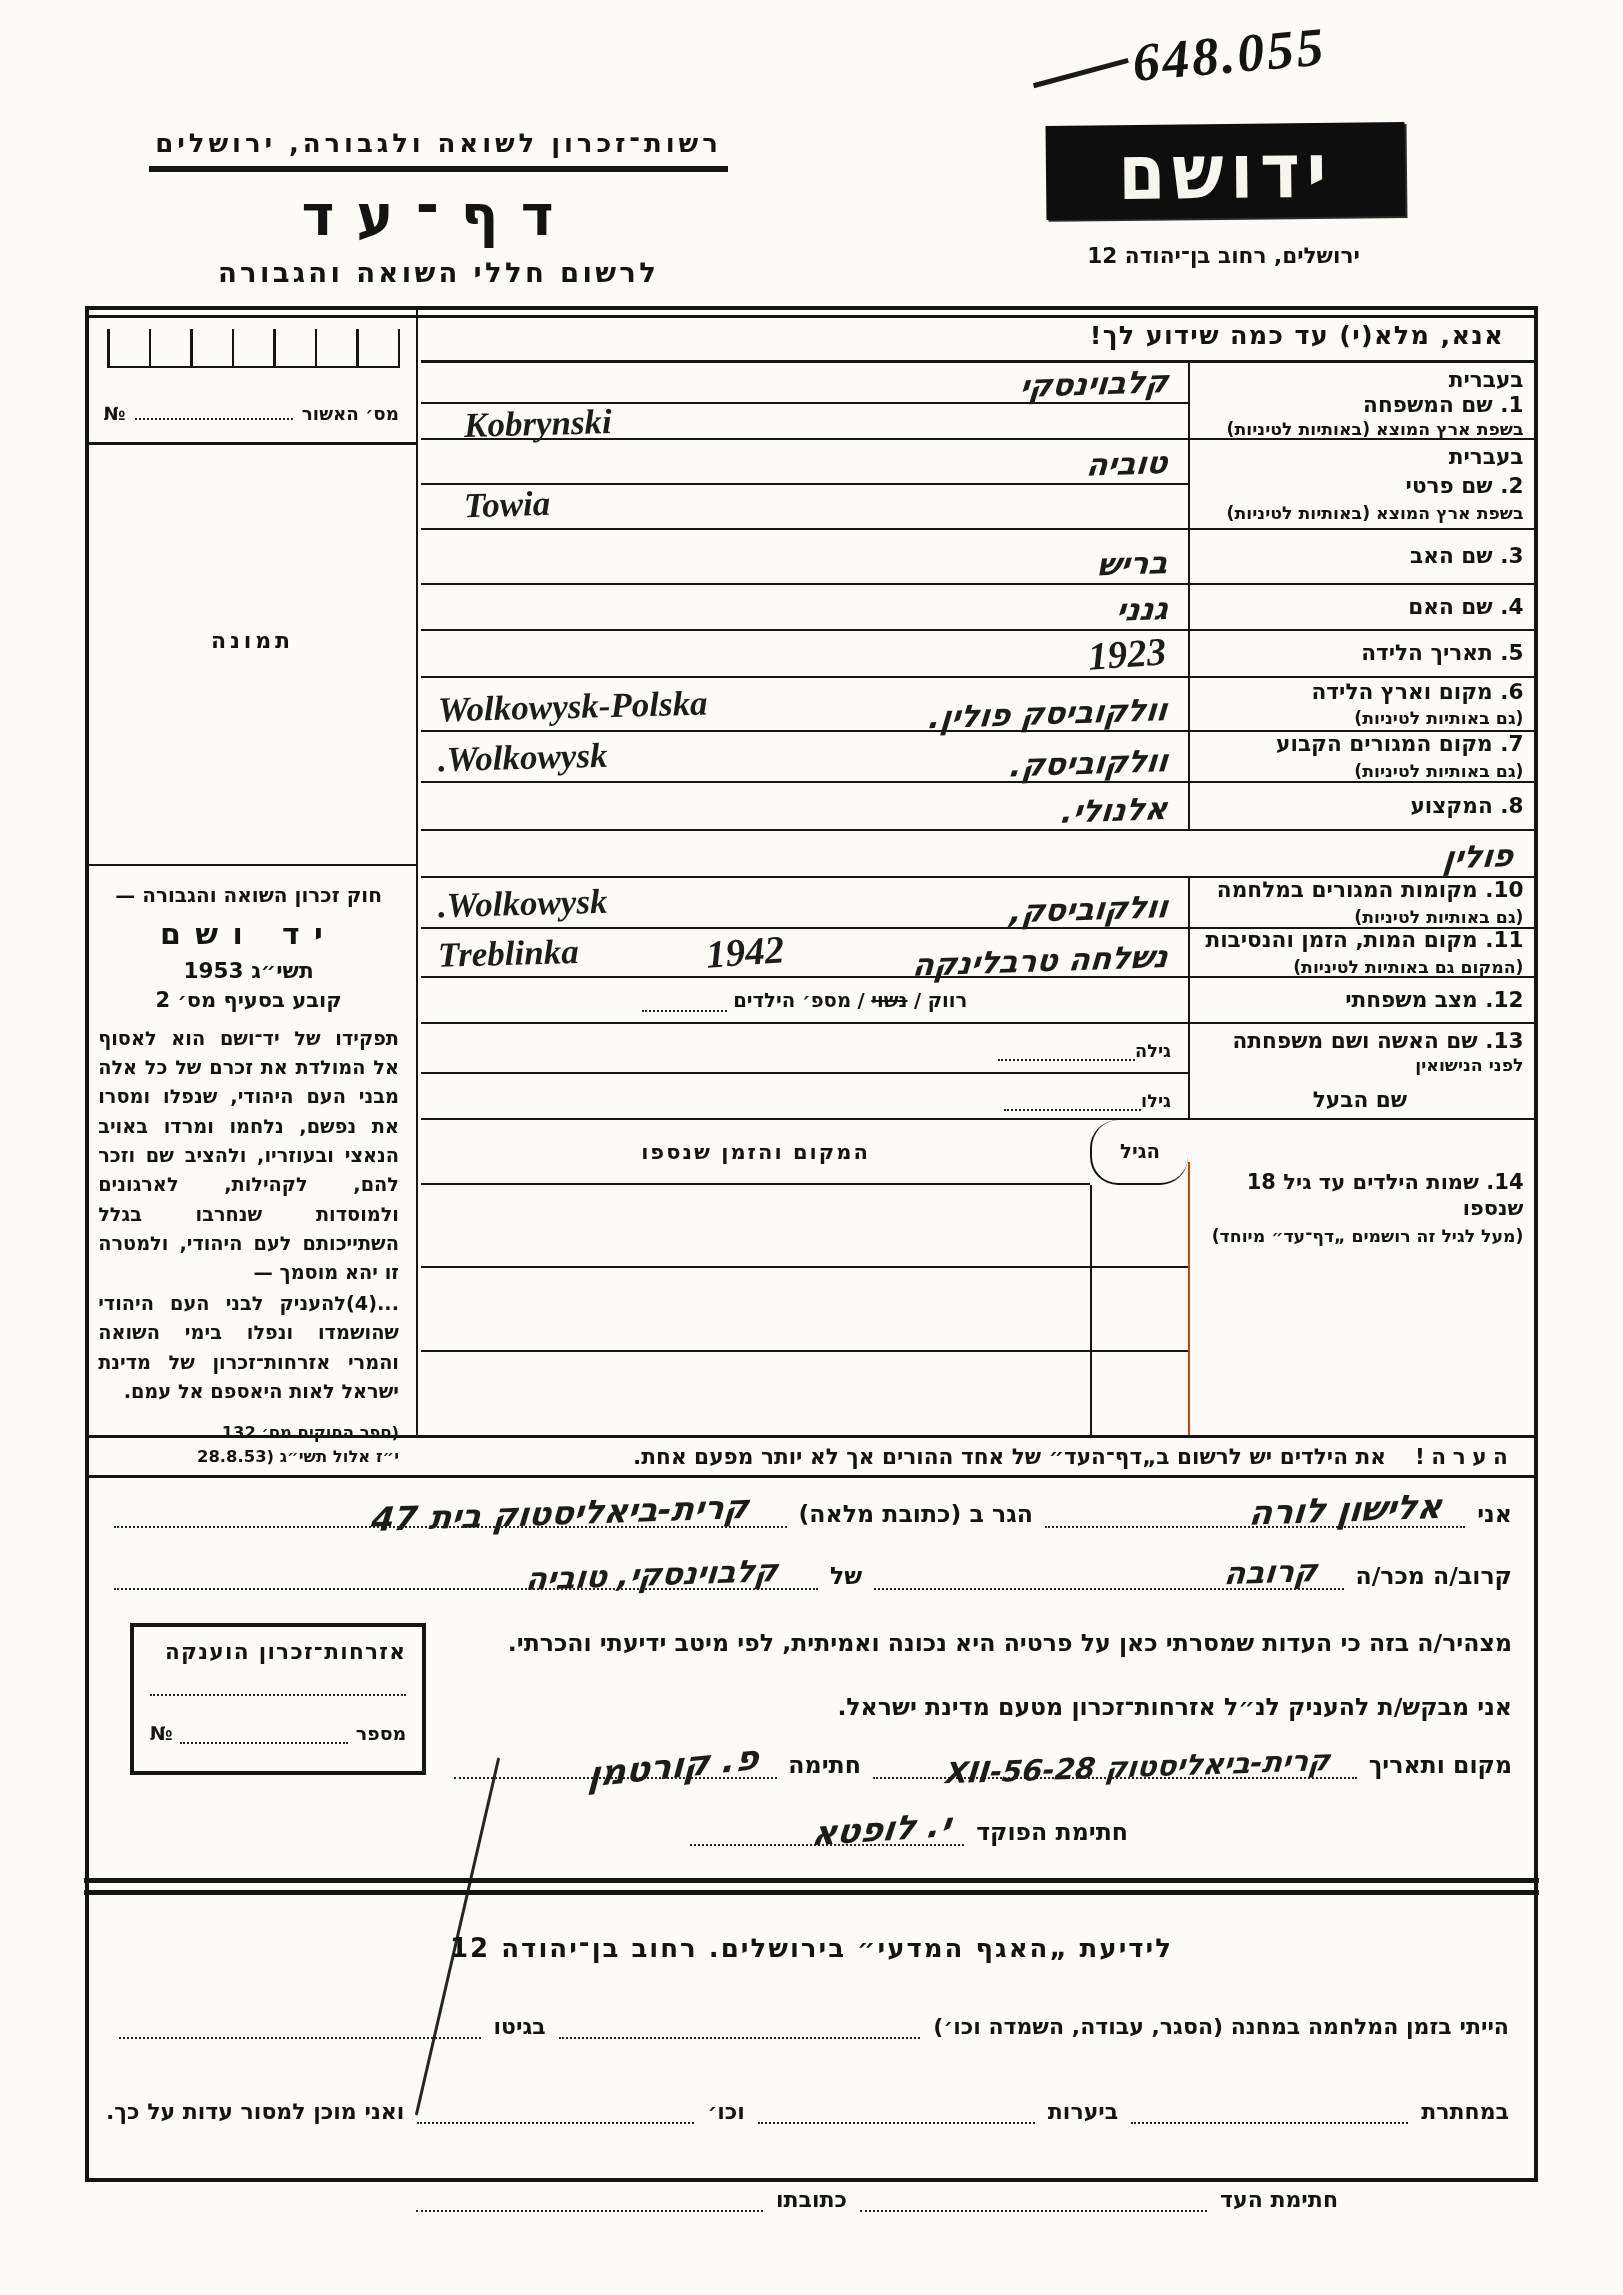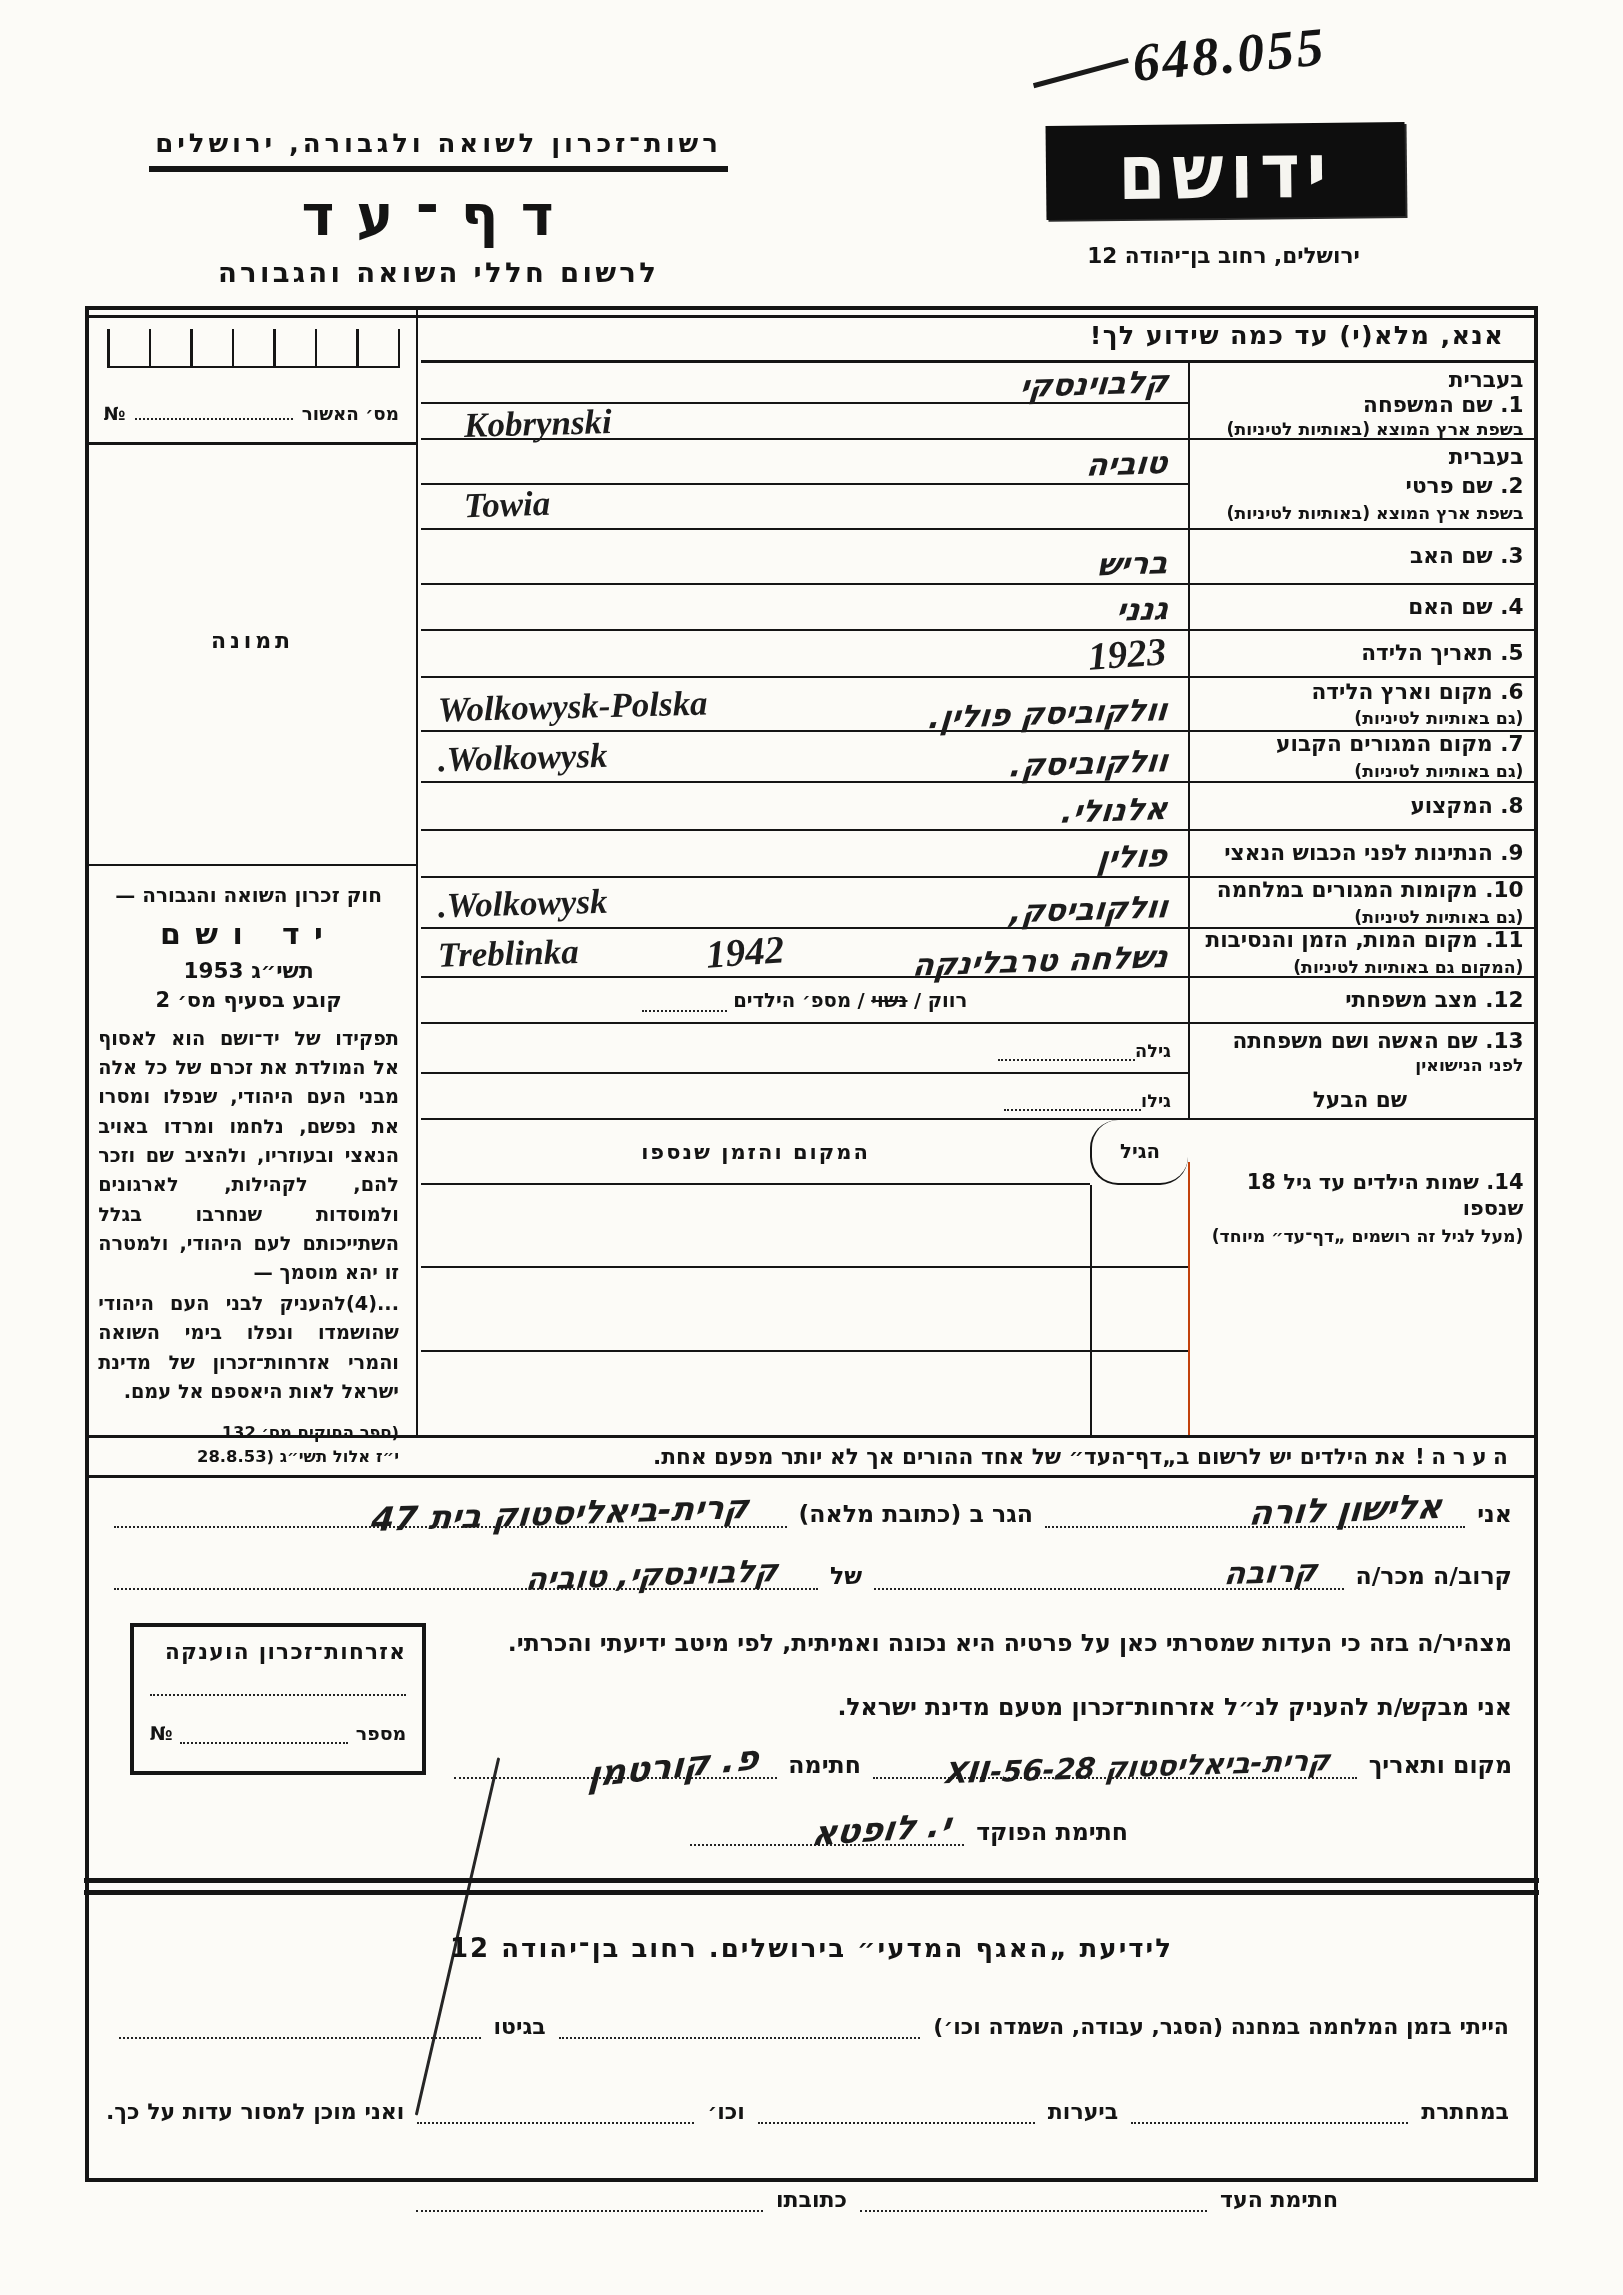--- a/index.html
+++ b/index.html
@@ -88,21 +88,21 @@
            display:flex;align-items:center;justify-content:center;font-size:19.6px;font-weight:bold;border-radius:28px;}
   .t-place-h{grid-column:3;grid-row:1;border-bottom:2px solid #151515;
            display:flex;align-items:center;justify-content:center;font-size:21px;font-weight:bold;letter-spacing:2px;}
   .t-age-c{grid-column:2;border-left:2px solid #151515;border-bottom:2px solid #151515;}
   .t-place-c{grid-column:3;border-bottom:2px solid #151515;}
   .nob{border-bottom:none !important;}
   
   .note-strip{position:absolute;left:0;right:0;top:1125px;height:43px;box-sizing:border-box;
       border-top:3.9px solid #151515;border-bottom:3.9px solid #151515;
       display:flex;align-items:center;padding-right:19.6px;font-size:21.6px;font-weight:bold;}
-  .note-strip .nt{letter-spacing:6.5px;margin-left:9px;}
+  .note-strip .nt{letter-spacing:6.5px;margin-left:29px;}
   
   .decl{position:absolute;left:0;right:0;top:1168px;height:401px;}
   .dline{display:flex;align-items:flex-end;font-size:23.6px;font-weight:bold;padding:0 22px 0 13px;}
   .fill{flex:1;border-bottom:2.6px dotted #222;position:relative;margin:0 11.8px;height:1em;}
   .fill .hw{position:absolute;bottom:0;right:12%;}
   .fill .hw.ctr{right:6%;}
   .d1{margin-top:22px;}
   .d2{margin-top:34px;}
   .d3{margin-top:38px;padding-left:367px;}
   .d4{margin-top:33px;padding-left:458px;}
@@ -284,23 +284,20 @@
           <div class="lmain"><span>8.</span> <span>המקצוע</span></div>
         </div>
         <div class="fans">
             <div class="ans-line">
               <span class="hw hw-he">אלנולי.</span>
             </div>
           </div>
       </div>
 
       <div class="frow" style="height:47px">
-        <div class="flabel center">
-          <div class="lmain"><span>9.</span> <span>הנתינות לפני הכבוש הנאצי</span></div>
-        </div>
         <div class="fans">
             <div class="ans-line">
               <span class="hw hw-he">פולין</span>
             </div>
           </div>
       </div>
 
       <div class="frow" style="height:51px">
         <div class="flabel center">
           <div class="lmain"><span>10.</span> <span>מקומות המגורים במלחמה</span></div>

